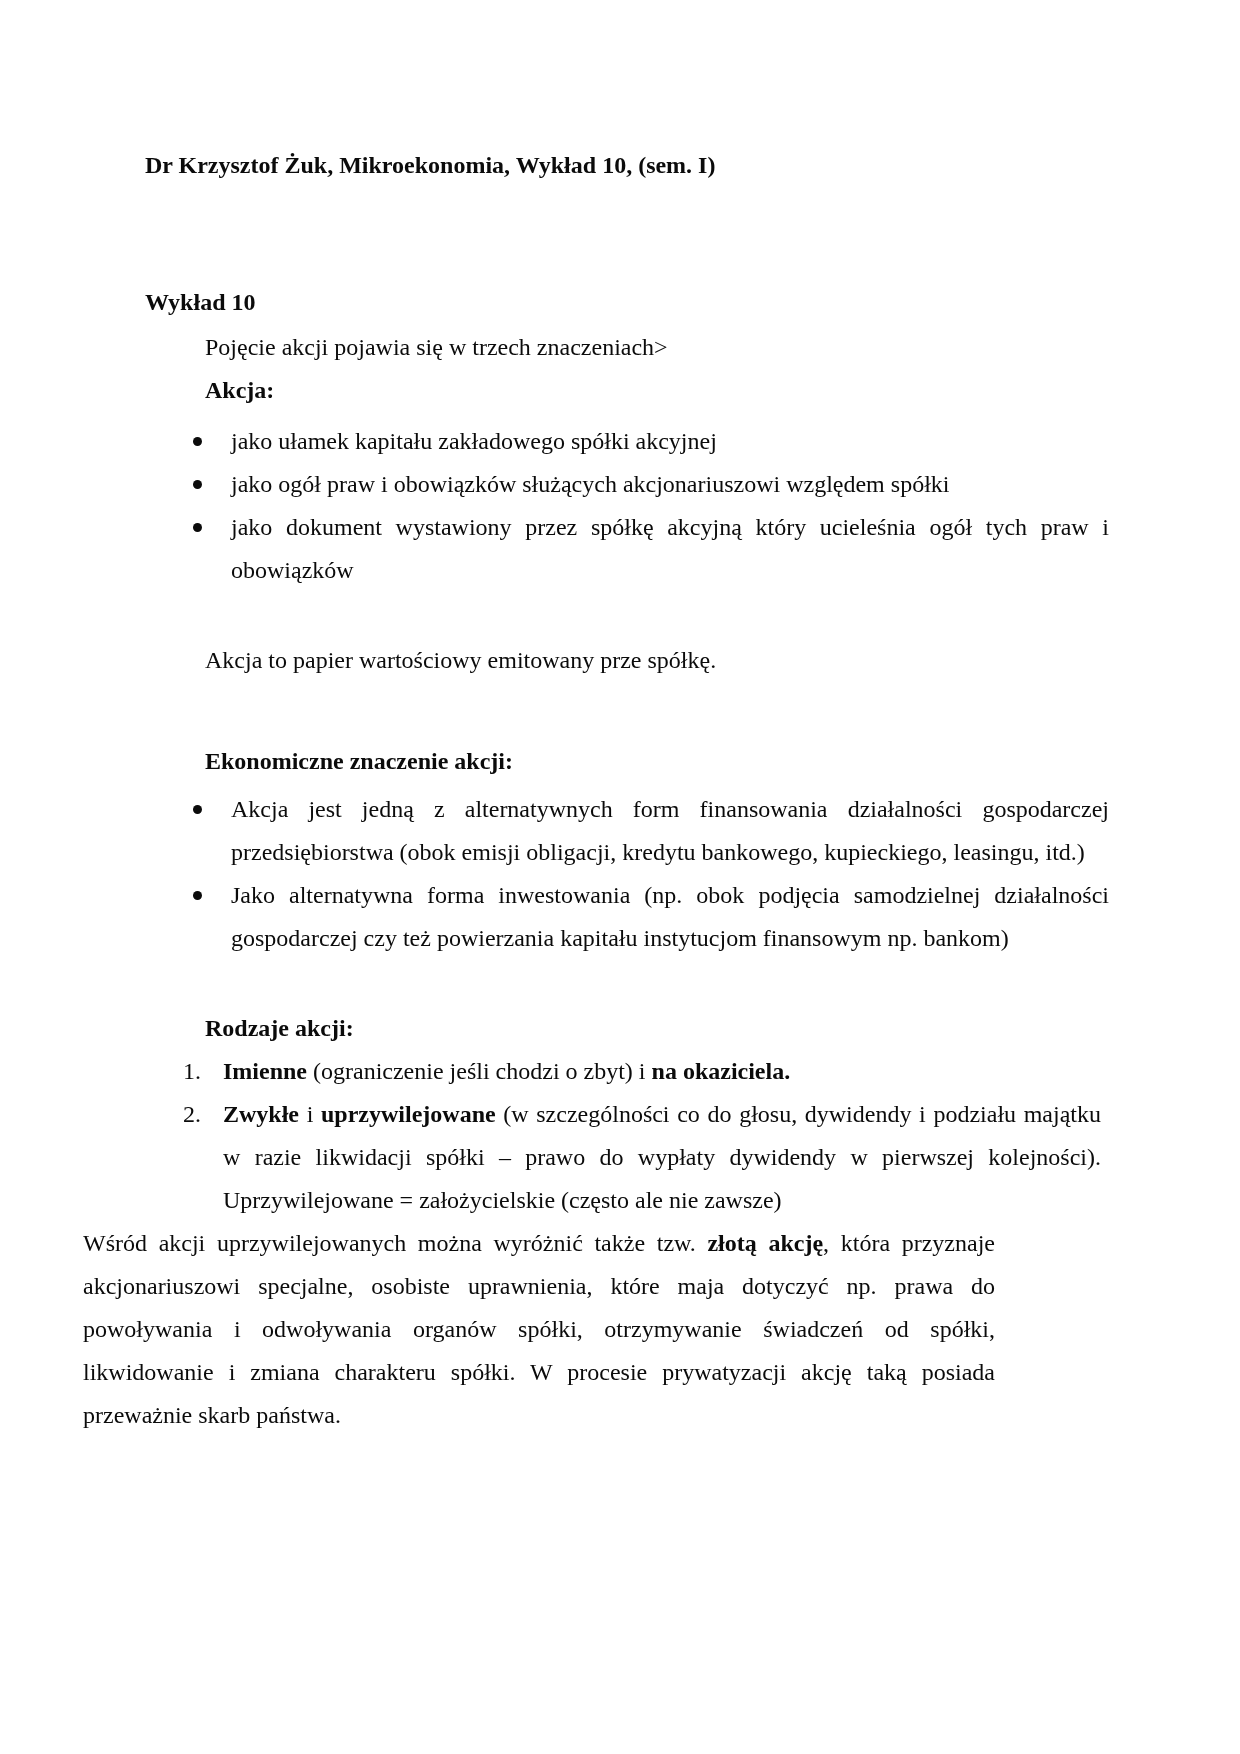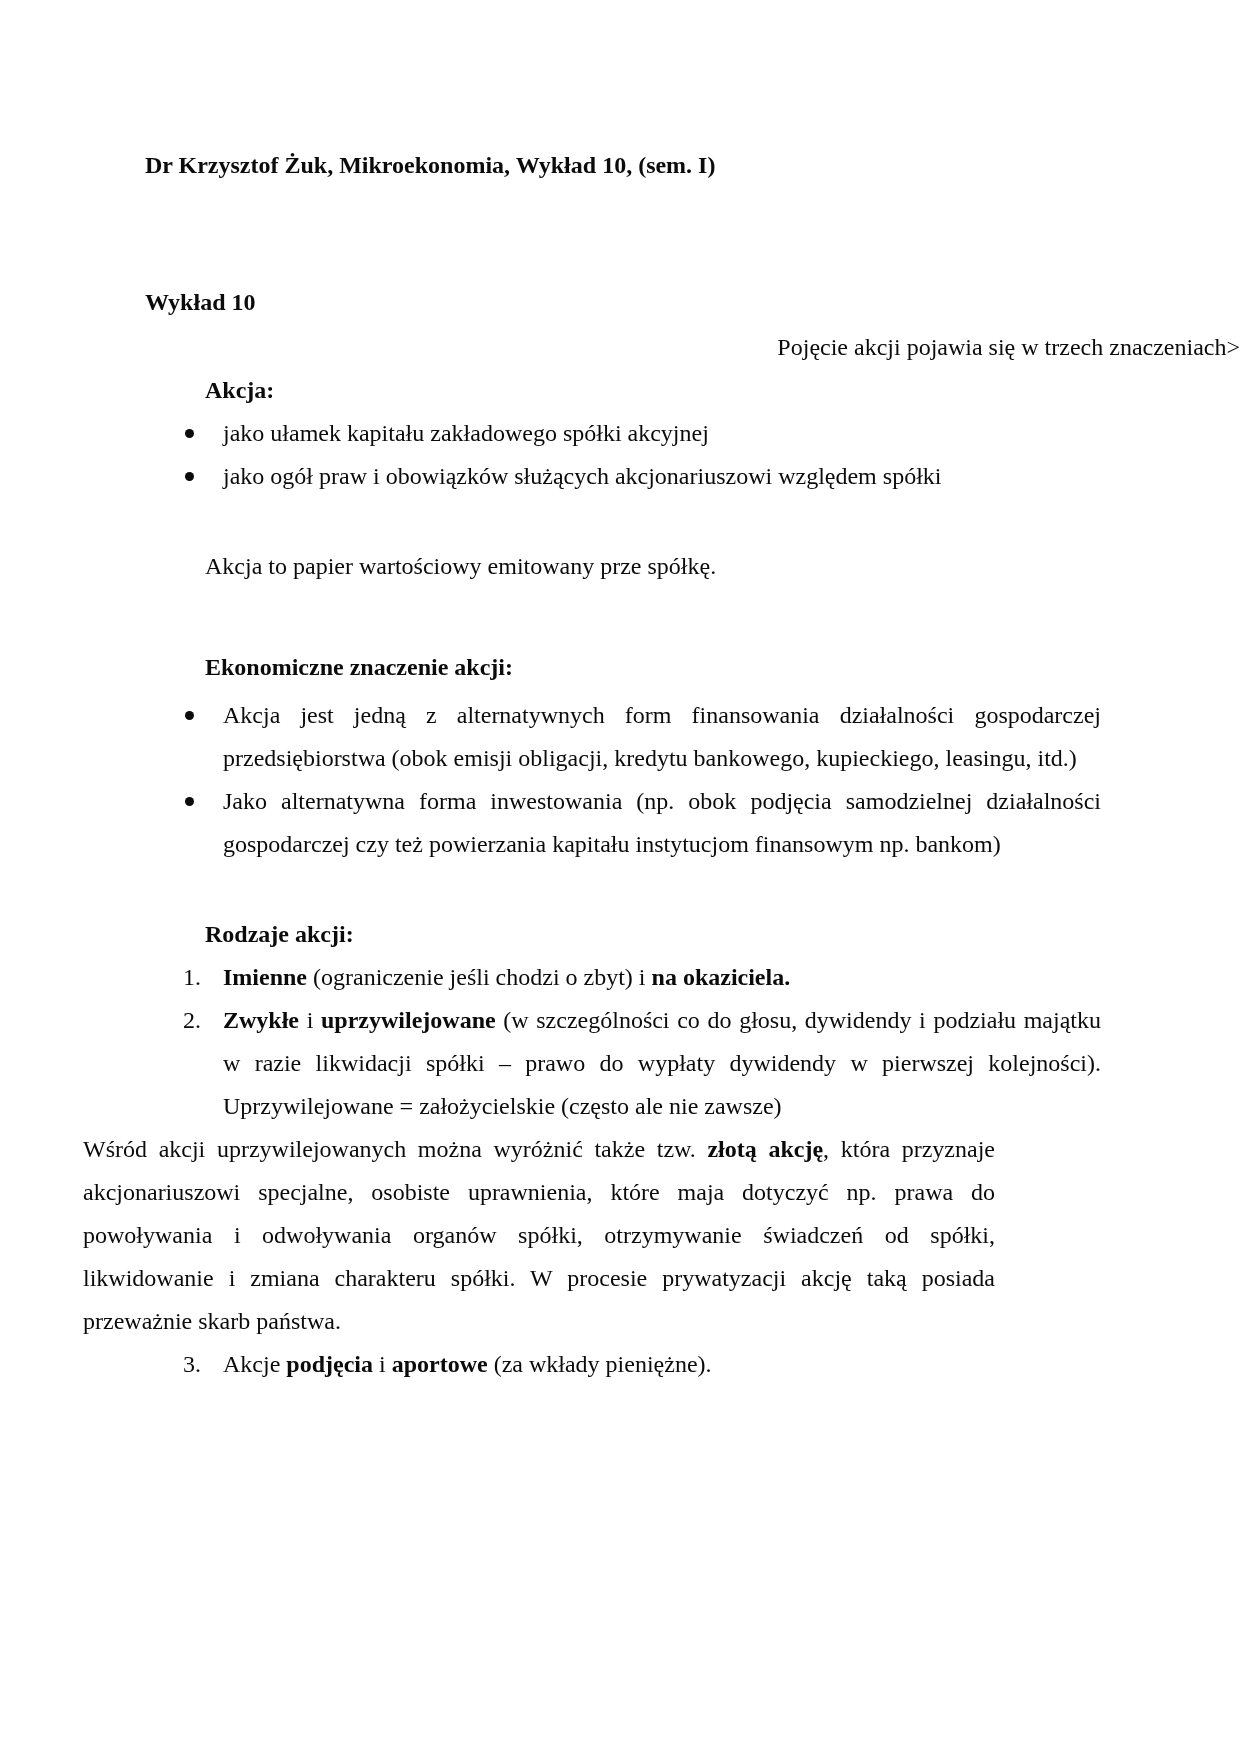--- a/index.html
+++ b/index.html
@@ -23,33 +23,32 @@
   .doc-header {
     margin: 144px 0 0 145px;
     font-weight: bold;
   }
   .lecture-heading {
     margin: 94px 0 0 145px;
     font-weight: bold;
   }
   .intro-line {
     margin: 2px 0 0 205px;
-    text-align: right;
   }
   .sub-heading {
     margin-left: 205px;
     font-weight: bold;
   }
   .definition {
     margin: 47px 0 0 205px;
   }
   .heading-ekon { margin-top: 58px; }
   .heading-rodzaje { margin-top: 47px; }
 
-  .bullet-list { margin: 0; }
+  .bullet-list { margin: 8px; }
   .bullet-list.ekon { margin-top: 5px; }
   .bullet-item {
     position: relative;
     box-sizing: border-box;
     margin-left: 183px;
     width: 918px;
     padding-left: 40px;
     text-align: justify;
   }
   .bullet-dot {
@@ -98,20 +97,24 @@
 
   <div class="bullet-list">
     <div class="bullet-item">
       <span class="bullet-dot"></span>
       <span>jako ułamek kapitału zakładowego spółki akcyjnej</span>
     </div>
     <div class="bullet-item">
       <span class="bullet-dot"></span>
       <span>jako ogół praw i obowiązków służących akcjonariuszowi względem spółki</span>
     </div>
+    <div class="bullet-item">
+      <span class="bullet-dot"></span>
+      <span>jako dokument wystawiony przez spółkę akcyjną który ucieleśnia ogół tych praw i obowiązków</span>
+    </div>
   </div>
 
   <div class="definition">Akcja to papier wartościowy emitowany prze spółkę.</div>
 
   <div class="sub-heading heading-ekon">Ekonomiczne znaczenie akcji:</div>
 
   <div class="bullet-list ekon">
     <div class="bullet-item">
       <span class="bullet-dot"></span>
       <span>Akcja jest jedną z alternatywnych form finansowania działalności gospodarczej przedsiębiorstwa (obok emisji obligacji, kredytu bankowego, kupieckiego, leasingu, itd.)</span>

